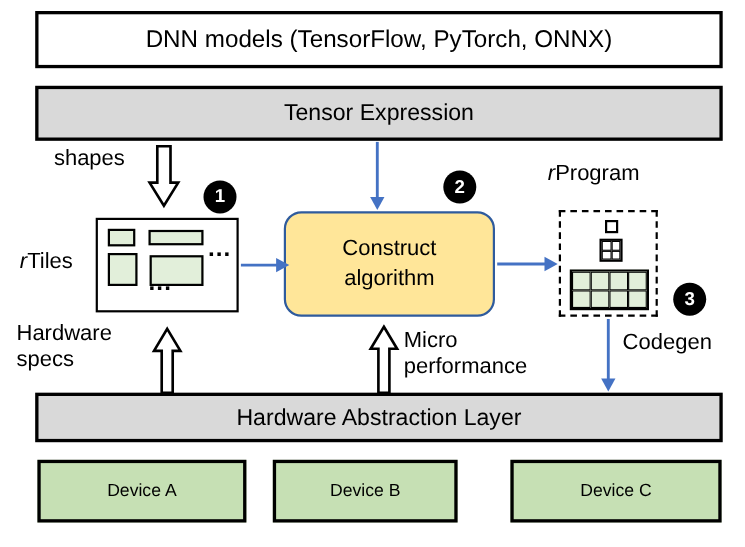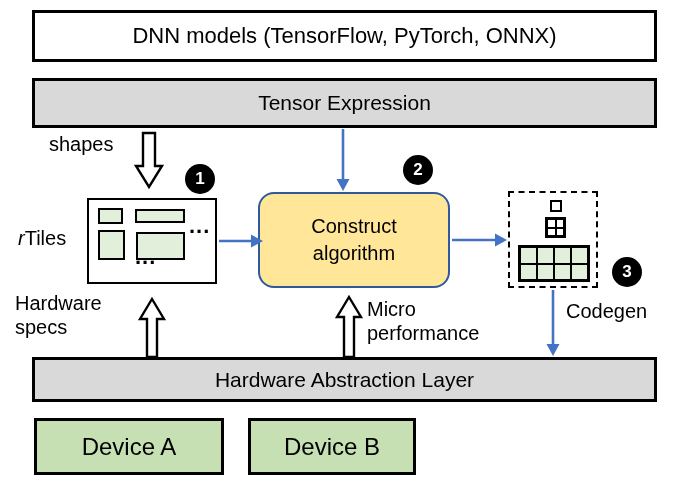--- a/index.html
+++ b/index.html
@@ -7,21 +7,21 @@
   .stage {
     position:relative; width:677px; height:497px; background:#ffffff;
     font-family:"Liberation Sans", sans-serif; color:#000; overflow:hidden;
   }
   .box {
     position:absolute; box-sizing:border-box; border:3px solid #000;
     display:flex; align-items:center; justify-content:center; text-align:center;
   }
   .layer-white { background:#ffffff; font-size:22px; }
   .layer-gray  { background:#d9d9d9; font-size:21px; }
-  .device      { background:#c6e0b4; font-size:24px; }
+  .device      { background:#c6e0b4; font-size:16px; }
   .side-label  { position:absolute; font-size:20px; line-height:24px; white-space:nowrap; }
   .side-label i { font-style:italic; }
   
   .rtiles {
     position:absolute; left:87px; top:198px; width:130px; height:86px;
     box-sizing:border-box; border:2.5px solid #000; background:#fff;
   }
   .tile { position:absolute; box-sizing:border-box; border:2px solid #000; background:#e2efda; }
   .dots { position:absolute; font-size:22px; font-weight:700; letter-spacing:1px; line-height:20px; }
   
@@ -68,20 +68,23 @@
   </div>
 
   <div class="side-label" style="left:49px; top:132px;">
     <span style="display:block;">shapes</span>
   </div>
 
   <div class="side-label" style="left:18px; top:226px;">
     <i>r</i><span>Tiles</span>
   </div>
 
+  <div class="side-label" style="left:498px; top:146px;">
+    <i>r</i><span>Program</span>
+  </div>
 
   <div class="side-label" style="left:15px; top:291px;">
     <span style="display:block;">Hardware</span>
     <span style="display:block;">specs</span>
   </div>
 
   <div class="side-label" style="left:367px; top:297px;">
     <span style="display:block;">Micro</span>
     <span style="display:block;">performance</span>
   </div>
@@ -137,20 +140,23 @@
   <div class="box layer-gray" style="left:32px; top:357px; width:625px; height:45px;">
     <span>Hardware Abstraction Layer</span>
   </div>
 
   <div class="box device" style="left:34px; top:418px; width:190px; height:57px;">
     <span>Device A</span>
   </div>
   <div class="box device" style="left:248px; top:418px; width:168px; height:57px;">
     <span>Device B</span>
   </div>
+  <div class="box device" style="left:464px; top:418px; width:192px; height:57px;">
+    <span>Device C</span>
+  </div>
 
   <svg class="overlay" width="677" height="497" viewBox="0 0 677 497">
 
     <g>
       <polygon points="143,133 155,133 155,166 162,166 149,187 136,166 143,166" fill="#ffffff" stroke="#000000" stroke-width="2.4" stroke-linejoin="miter"></polygon>
     </g>
     <g>
       <polygon points="152,299 164,319 157,319 157,357 147,357 147,319 140,319" fill="#ffffff" stroke="#000000" stroke-width="2.4" stroke-linejoin="miter"></polygon>
     </g>
     <g>

